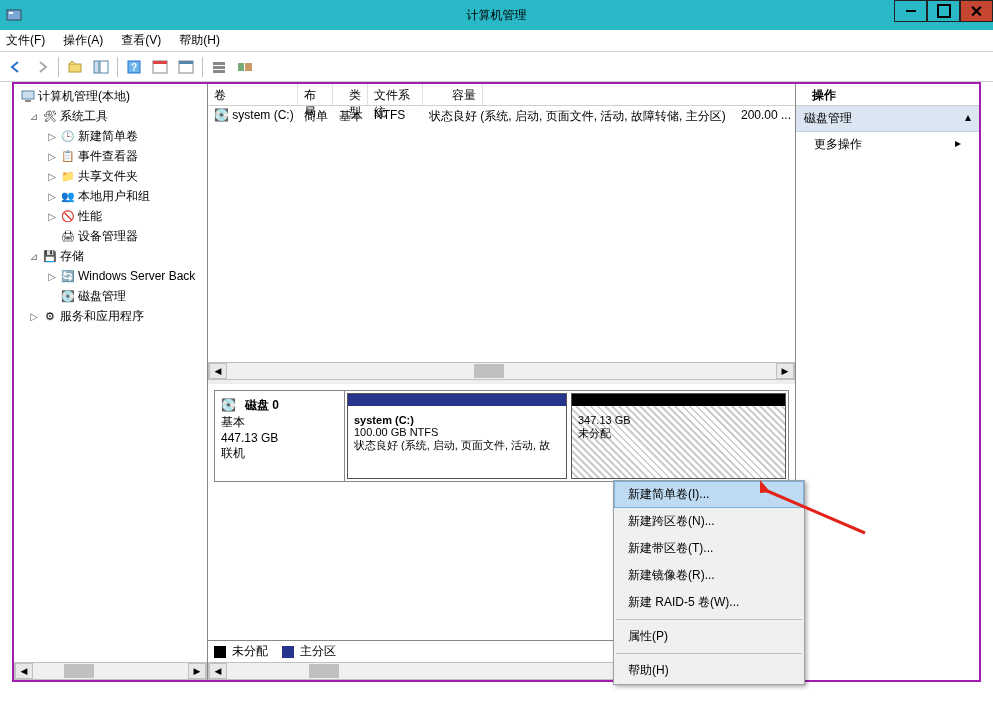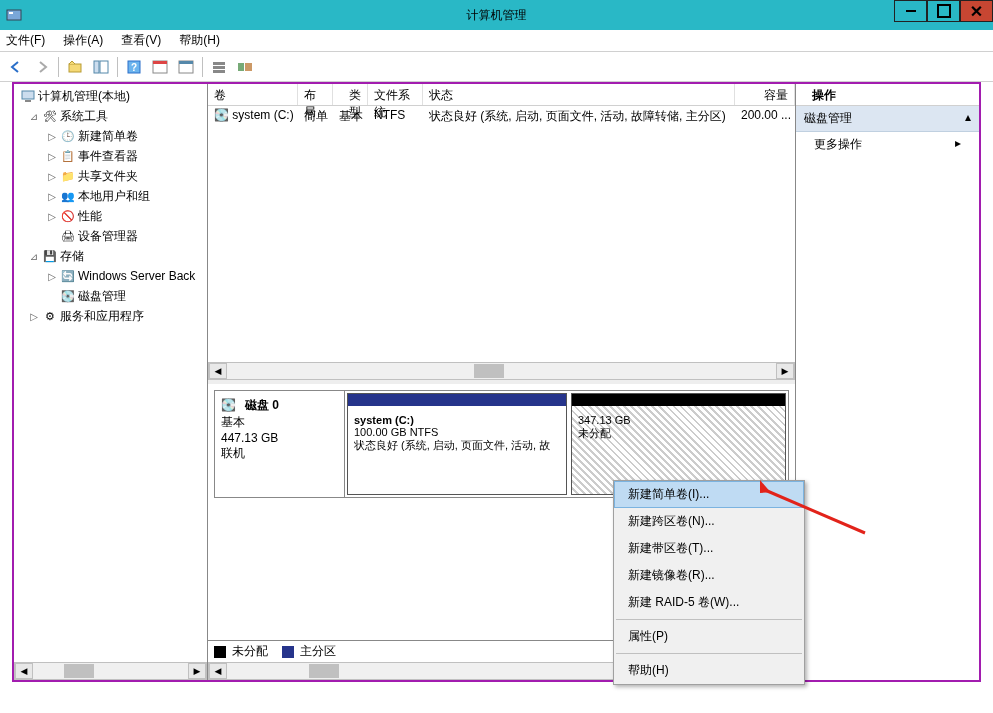--- a/index.html
+++ b/index.html
@@ -38,21 +38,21 @@
 .vol-row { display: flex; height: 20px; font-size: 12px; }
 .vol-row div { padding: 2px 6px; white-space: nowrap; overflow: hidden; }
 .col-vol { width: 90px; } .col-layout { width: 35px; } .col-type { width: 35px; text-align: right; } .col-fs { width: 55px; } .col-status { flex: 1; } .col-cap { width: 60px; text-align: right; }
 
 .hscroll { height: 18px; border: 1px solid #c0c0c0; background: #f0f0f0; display: flex; align-items: center; }
 .hscroll .arrow { width: 18px; height: 16px; background: #e8e8e8; border: 1px solid #c0c0c0; display: flex; align-items: center; justify-content: center; font-size: 9px; }
 .hscroll .track { flex: 1; }
 .hscroll .thumb { width: 30px; height: 14px; background: #c0c0c0; margin-left: 45%; }
 
 .disk-map { flex: 1; padding: 6px; background: #fff; overflow: visible; }
-.disk-row { display: flex; height: 108px; border: 1px solid #888; margin-bottom: 6px; }
+.disk-row { display: flex; height: 92px; border: 1px solid #888; margin-bottom: 6px; }
 .disk-info { width: 130px; border-right: 1px solid #888; padding: 6px; font-size: 12px; background: #fff; }
 .disk-info .dicon { width: 24px; display: inline-block; }
 .partition { border: 1px solid #555; margin: 2px; padding: 6px; font-size: 11px; position: relative; overflow: hidden; }
 .partition .colorbar { position: absolute; left: 0; top: 0; right: 0; height: 12px; }
 .partition.primary .colorbar { background: #26348b; }
 .partition.unalloc { background: repeating-linear-gradient(45deg, #fff, #fff 3px, #ccc 3px, #ccc 5px); }
 .partition.unalloc .colorbar { background: #000; }
 .partition .ptext { margin-top: 14px; }
 
 .legend { height: 22px; border-top: 1px solid #888; display: flex; align-items: center; font-size: 12px; padding: 0 6px; gap: 4px; }
@@ -239,21 +239,20 @@
       </div>
   </div>
 
   <div class="mid-pane">
     <div class="vol-list">
       <div class="vol-header">
         <div class="col-vol">卷</div>
         <div class="col-layout">布局</div>
         <div class="col-type">类型</div>
         <div class="col-fs">文件系统</div>
-        <div class="col-status">状态</div>
         <div class="col-cap">容量</div>
       </div>
       <div class="vol-row">
         <div class="col-vol"><span>💽</span> <span>system (C:)</span></div>
         <div class="col-layout">简单</div>
         <div class="col-type">基本</div>
         <div class="col-fs">NTFS</div>
         <div class="col-status">状态良好 (系统, 启动, 页面文件, 活动, 故障转储, 主分区)</div>
         <div class="col-cap">200.00 ...</div>
       </div>

